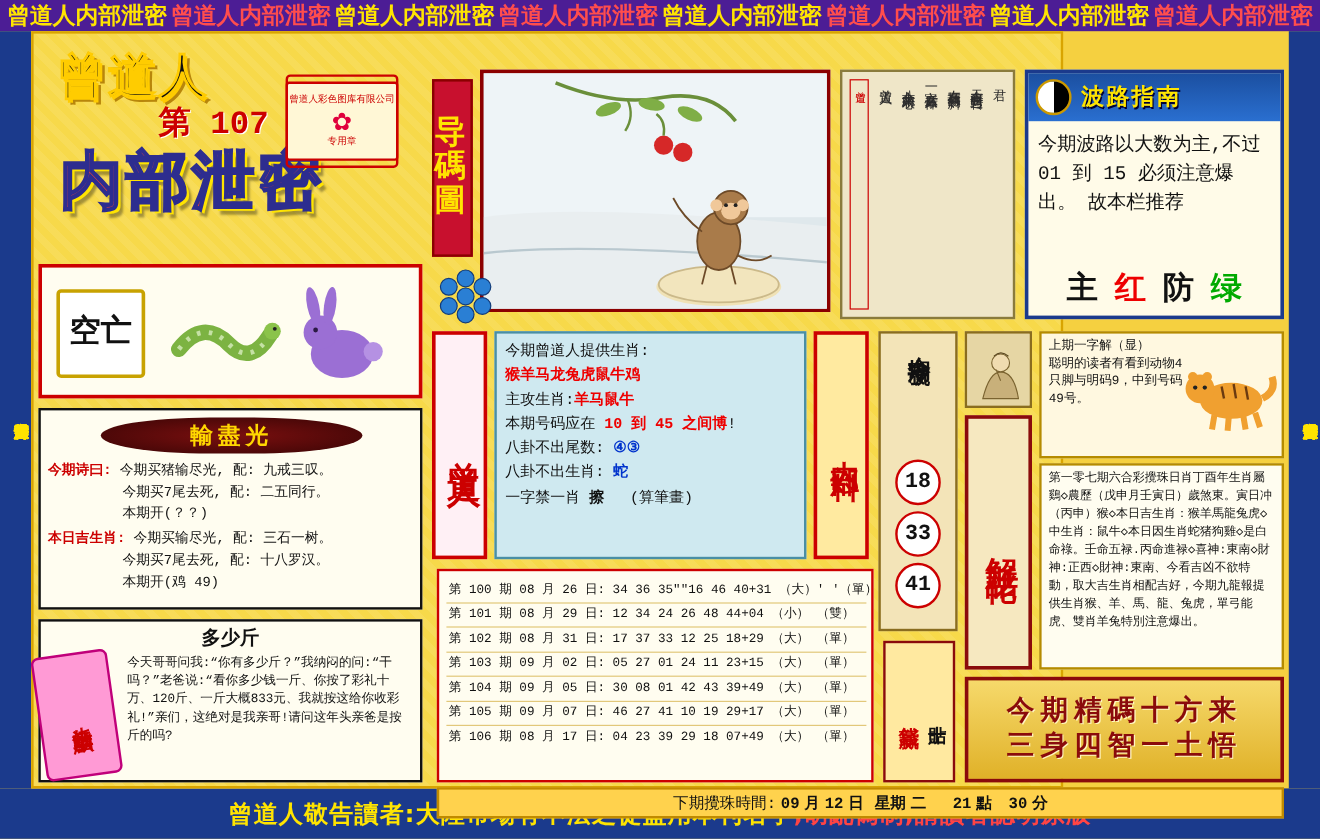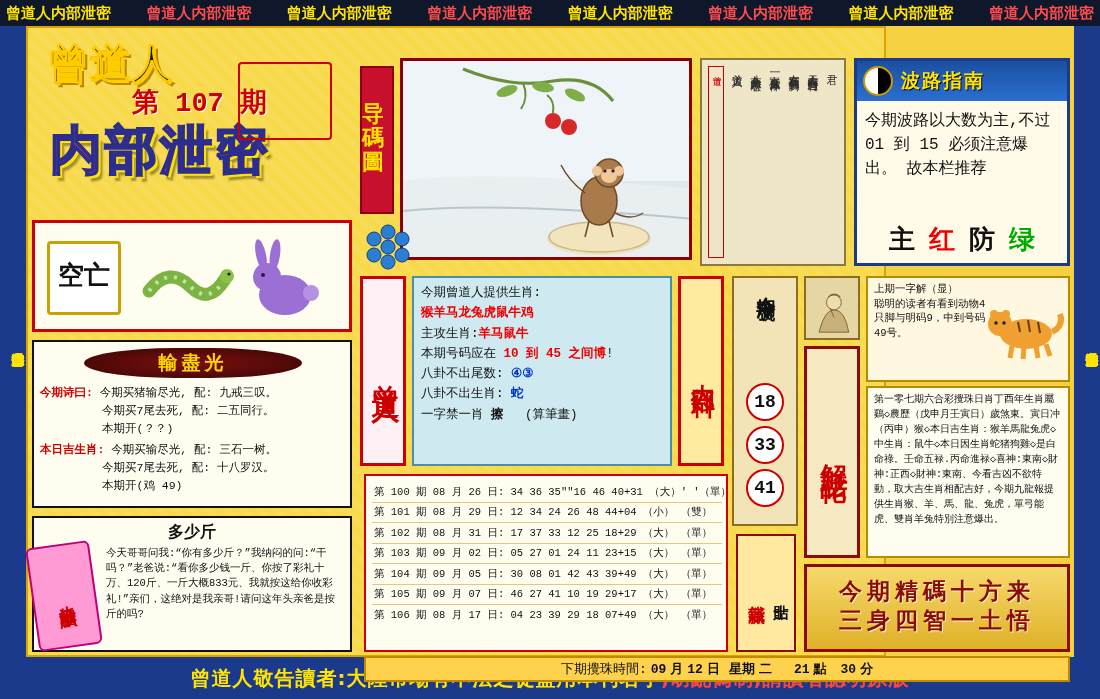--- a/index.html
+++ b/index.html
@@ -7,22 +7,22 @@
   body {
     width:1100px; height:699px; overflow:hidden;
     font-family:"DejaVu Sans","Liberation Sans",sans-serif;
     background:#f2c33a;
     position:relative;
   }
   .page { position:absolute; inset:0; background:#f5d040; }
 
   
   .band {
-    position:absolute; background:#0f172a; color:#ffe400;
-    font-weight:bold; font-size:15px; letter-spacing:0px;
+    position:absolute; background:#4c1d95; color:#ffe400;
+    font-weight:bold; font-size:19px; letter-spacing:0px;
     display:flex; align-items:center; overflow:hidden; white-space:nowrap;
   }
   .band.top { left:0; top:0; width:1100px; height:26px; justify-content:space-between; padding:0 6px; }
   .band.top span { color:#ffe400; }
   .band.top span.alt { color:#ff4d4d; }
 
   .band.bottom {
     left:0; top:657px; width:1100px; height:42px;
     background:#1b3a8c; color:#ffe400; font-size:20px; justify-content:center;
     letter-spacing:1px;
@@ -85,21 +85,21 @@
   .stamp .txt { font-size:8px; color:#c00; }
   .stamp-ring {
     position:absolute; left:206px; top:30px; width:94px; height:78px;
     border:2px solid #c00; border-radius:4px; pointer-events:none;
   }
 
   
   #daoma-label {
     left:332px; top:38px; width:34px; height:148px;
     background:#c8102e; border:2px solid #8b0000;
-    color:#ffe400; font-size:22px; font-weight:bold;
+    color:#ffe400; font-size:26px; font-weight:bold;
     display:flex; flex-direction:column; align-items:center; justify-content:center;
     line-height:1.1; letter-spacing:1px;
   }
   #daoma-pic {
     left:372px; top:30px; width:292px; height:202px;
     border:3px solid #8b0000; background:#eef3f6;
     overflow:hidden;
   }
 
   
@@ -325,20 +325,25 @@
     <span>曾道人敬告讀者:大陸市場有不法之徒盜用本刊名字</span>
       <span class="r">,胡亂偽制,請讀者認明原版</span>
   </div>
 
   <div class="inner">
 
     <div class="box" id="logo">
       <div class="logo-title">曾道人</div>
       <div class="issue">第 107 期</div>
       <div class="bigword">内部泄密</div>
+      <div class="stamp">
+        <div class="txt">曾道人彩色图库有限公司</div>
+        <div class="flower">✿</div>
+        <div class="txt">专用章</div>
+      </div>
       <div class="stamp-ring"></div>
     </div>
 
     <div class="box" id="daoma-label">
       <span>导碼圖</span>
     </div>
     <div class="box" id="daoma-pic">
       <svg viewBox="0 0 292 202" width="292" height="202">
         <rect x="0" y="0" width="292" height="202" fill="#eef4f7"></rect>
         <rect x="0" y="120" width="292" height="82" fill="#dfe8ec"></rect>

